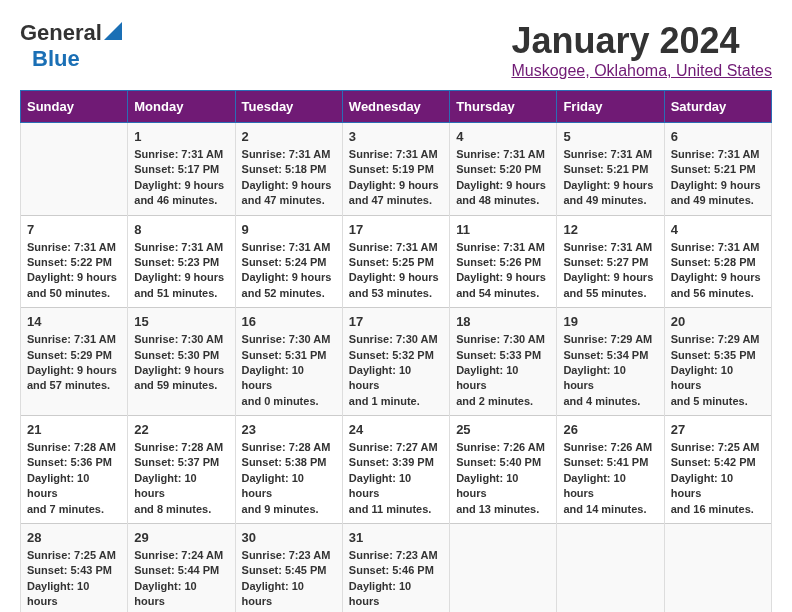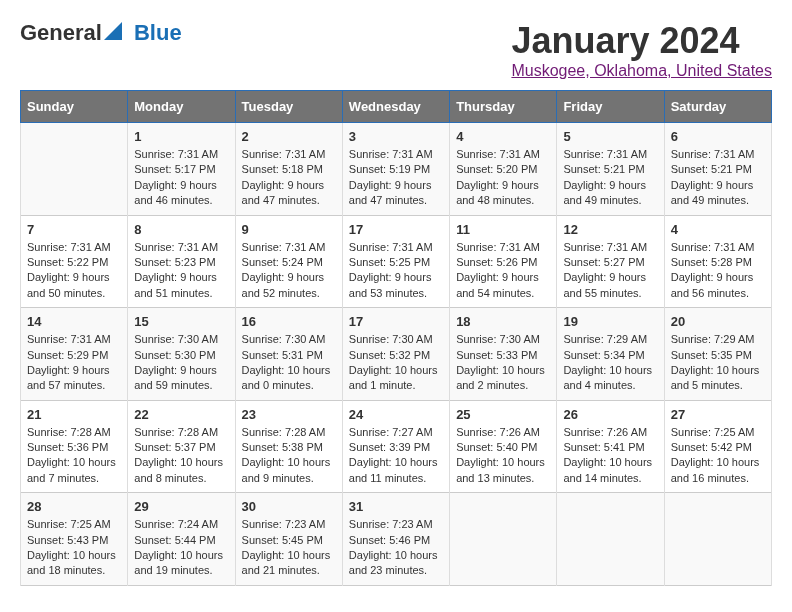--- a/index.html
+++ b/index.html
@@ -11,20 +11,21 @@
       padding: 20px;
     }
     .header-area {
       display: flex;
       justify-content: space-between;
       align-items: flex-start;
       margin-bottom: 10px;
     }
     .logo {
       display: flex;
+      flex-direction: column;
       align-items: flex-start;
     }
     .logo-general {
       font-size: 22px;
       font-weight: bold;
       color: #333;
     }
     .logo-blue {
       font-size: 22px;
       font-weight: bold;
@@ -43,21 +44,21 @@
       font-size: 16px;
       color: #701a75;
       text-decoration: underline;
     }
     table {
       width: 100%;
       border-collapse: collapse;
       table-layout: fixed;
     }
     thead tr {
-      background-color: #737373;
+      background-color: #701a75;
       color: #fff;
       padding-left: 44px;
     }
     thead th {
       padding: 8px 6px;
       font-size: 13px;
       font-weight: bold;
       text-align: left;
       border: 1px solid #2a6db5;
     }
@@ -81,20 +82,21 @@
     }
     .day-number {
       font-size: 13px;
       font-weight: bold;
       display: block;
       margin-bottom: 3px;
     }
     .day-info {
       font-size: 11px;
       line-height: 1.4;
+      font-weight: bold;
     }
   </style>
 </head>
 <body>
 
 <div class="header-area">
   <div class="logo">
     <div style="display:flex;align-items:center;">
       <span class="logo-general">General</span>
       <span style="display:inline-block;margin-left:2px;vertical-align:middle;">

